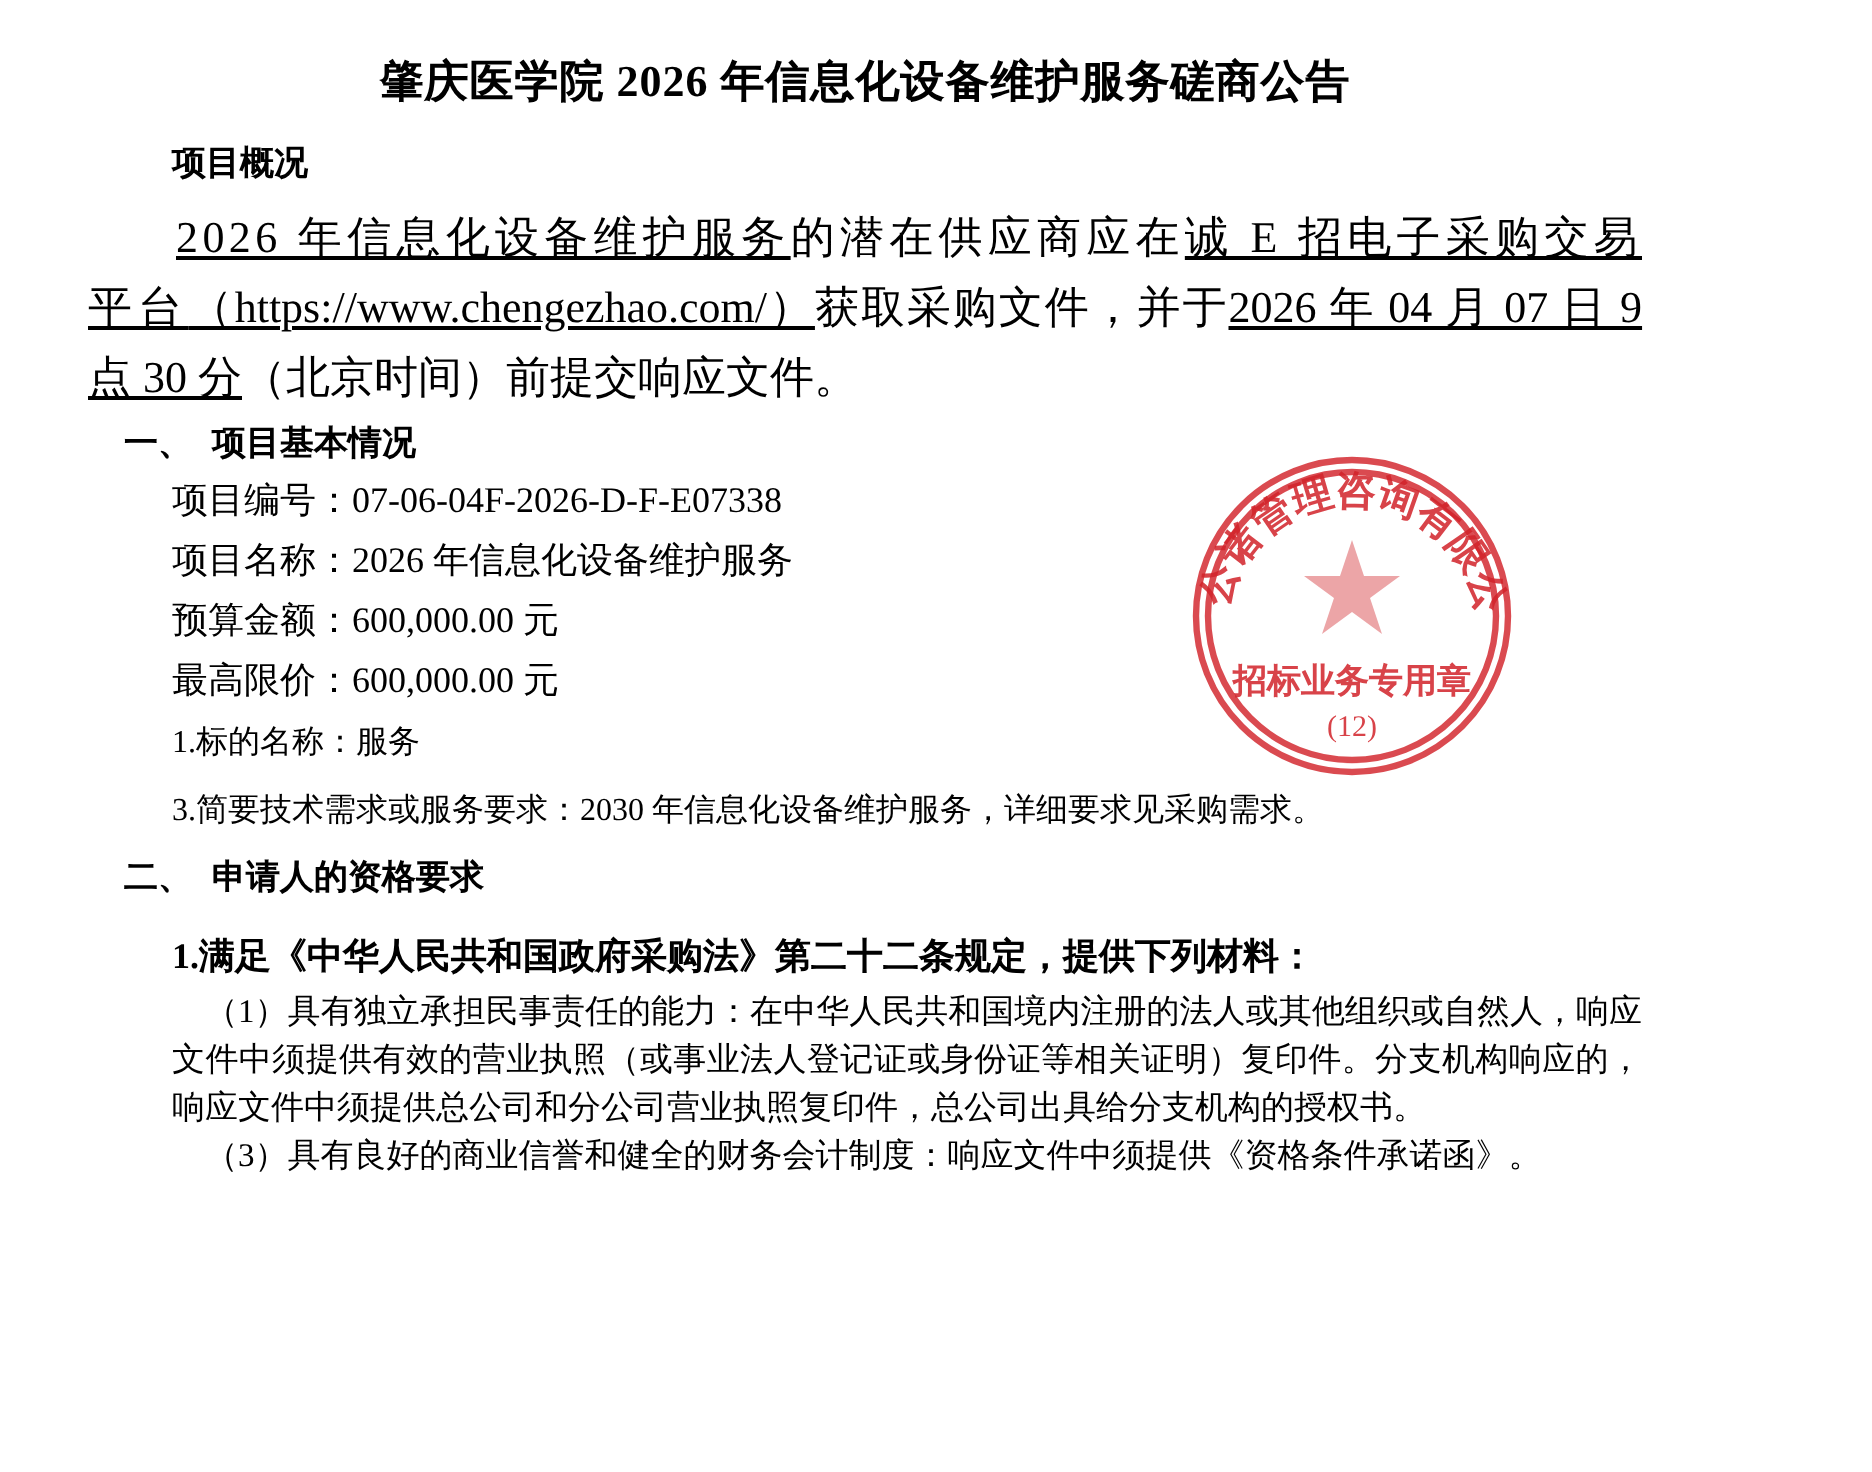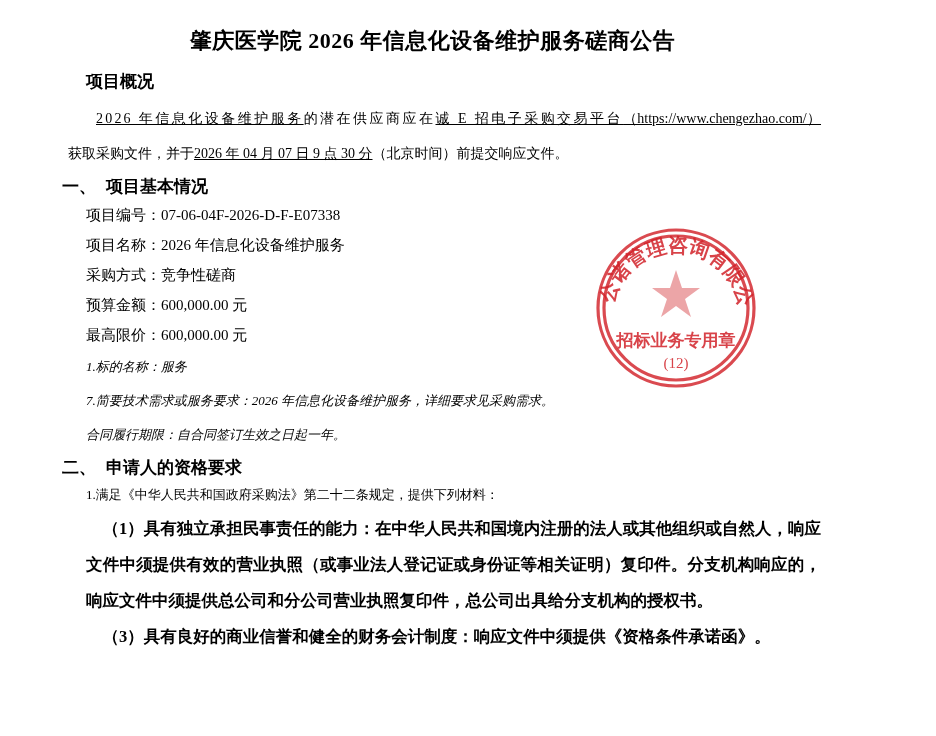--- a/index.html
+++ b/index.html
@@ -29,25 +29,24 @@
     margin: 8px 0 14px 0;
     font-family: "Liberation Serif", serif;
   }
   .section-head {
     font-size: 17px;
     font-weight: bold;
     margin: 12px 0 8px 0;
     padding-left: 42px;
   }
   .para {
-    font-size: 14px;
+    font-size: 22px;
     line-height: 35px;
     text-align: justify;
     text-justify: inter-ideograph;
-    margin-left: 24px;
   }
   .indent {
     text-indent: 2em;
   }
   .u {
     text-decoration: underline;
   }
   .spaced {
     letter-spacing: 2.2px;
   }
@@ -62,43 +61,43 @@
     width: 62px;
     flex: 0 0 62px;
     padding-left: 18px;
     box-sizing: border-box;
   }
   .kv-list {
     margin: 2px 0 0 0;
     padding-left: 42px;
   }
   .kv {
-    font-size: 15px;
+    font-size: 18px;
     line-height: 30px;
     white-space: nowrap;
   }
   .kv .k {
     letter-spacing: 0px;
   }
   .sub-para {
-    font-size: 13px;
+    font-size: 16px;
     line-height: 34px;
     padding-left: 42px;
-    font-style: italic;
   }
   .req-bold {
-    font-size: 13px;
-    font-weight: normal;
+    font-size: 18px;
+    font-weight: bold;
     line-height: 32px;
     padding-left: 42px;
+    margin-top: 12px;
   }
   .req-item {
     font-size: 16.5px;
-    font-weight: bold;
-    line-height: 36px;
+    font-weight: normal;
+    line-height: 24px;
     padding-left: 42px;
     text-indent: 1em;
     text-align: justify;
   }
   .stamp {
     position: absolute;
     left: 592px;
     top: 224px;
     width: 168px;
     height: 168px;
@@ -120,28 +119,26 @@
   </div>
 
   <div class="numbered">
     <span class="num">一、</span>
     <span>项目基本情况</span>
   </div>
 
   <div class="kv-list">
     <div class="kv"><span class="k">项目编号：</span><span>07-06-04F-2026-D-F-E07338</span></div>
     <div class="kv"><span class="k">项目名称：</span><span>2026 年信息化设备维护服务</span></div>
-    <div class="kv"><span class="k">采购方式：</span><span>竞争性磋商</span></div>
     <div class="kv"><span class="k">预算金额：</span><span>600,000.00 元</span></div>
     <div class="kv"><span class="k">最高限价：</span><span>600,000.00 元</span></div>
   </div>
 
   <div class="sub-para">1.标的名称：服务</div>
-  <div class="sub-para">7.简要技术需求或服务要求：2026 年信息化设备维护服务，详细要求见采购需求。</div>
-  <div class="sub-para">合同履行期限：自合同签订生效之日起一年。</div>
+  <div class="sub-para">3.简要技术需求或服务要求：2030 年信息化设备维护服务，详细要求见采购需求。</div>
 
   <div class="numbered">
     <span class="num">二、</span>
     <span>申请人的资格要求</span>
   </div>
 
   <div class="req-bold">1.满足《中华人民共和国政府采购法》第二十二条规定，提供下列材料：</div>
   <div class="req-item">（1）具有独立承担民事责任的能力：在中华人民共和国境内注册的法人或其他组织或自然人，响应文件中须提供有效的营业执照（或事业法人登记证或身份证等相关证明）复印件。分支机构响应的，响应文件中须提供总公司和分公司营业执照复印件，总公司出具给分支机构的授权书。</div>
   <div class="req-item">（3）具有良好的商业信誉和健全的财务会计制度：响应文件中须提供《资格条件承诺函》。</div>
 

